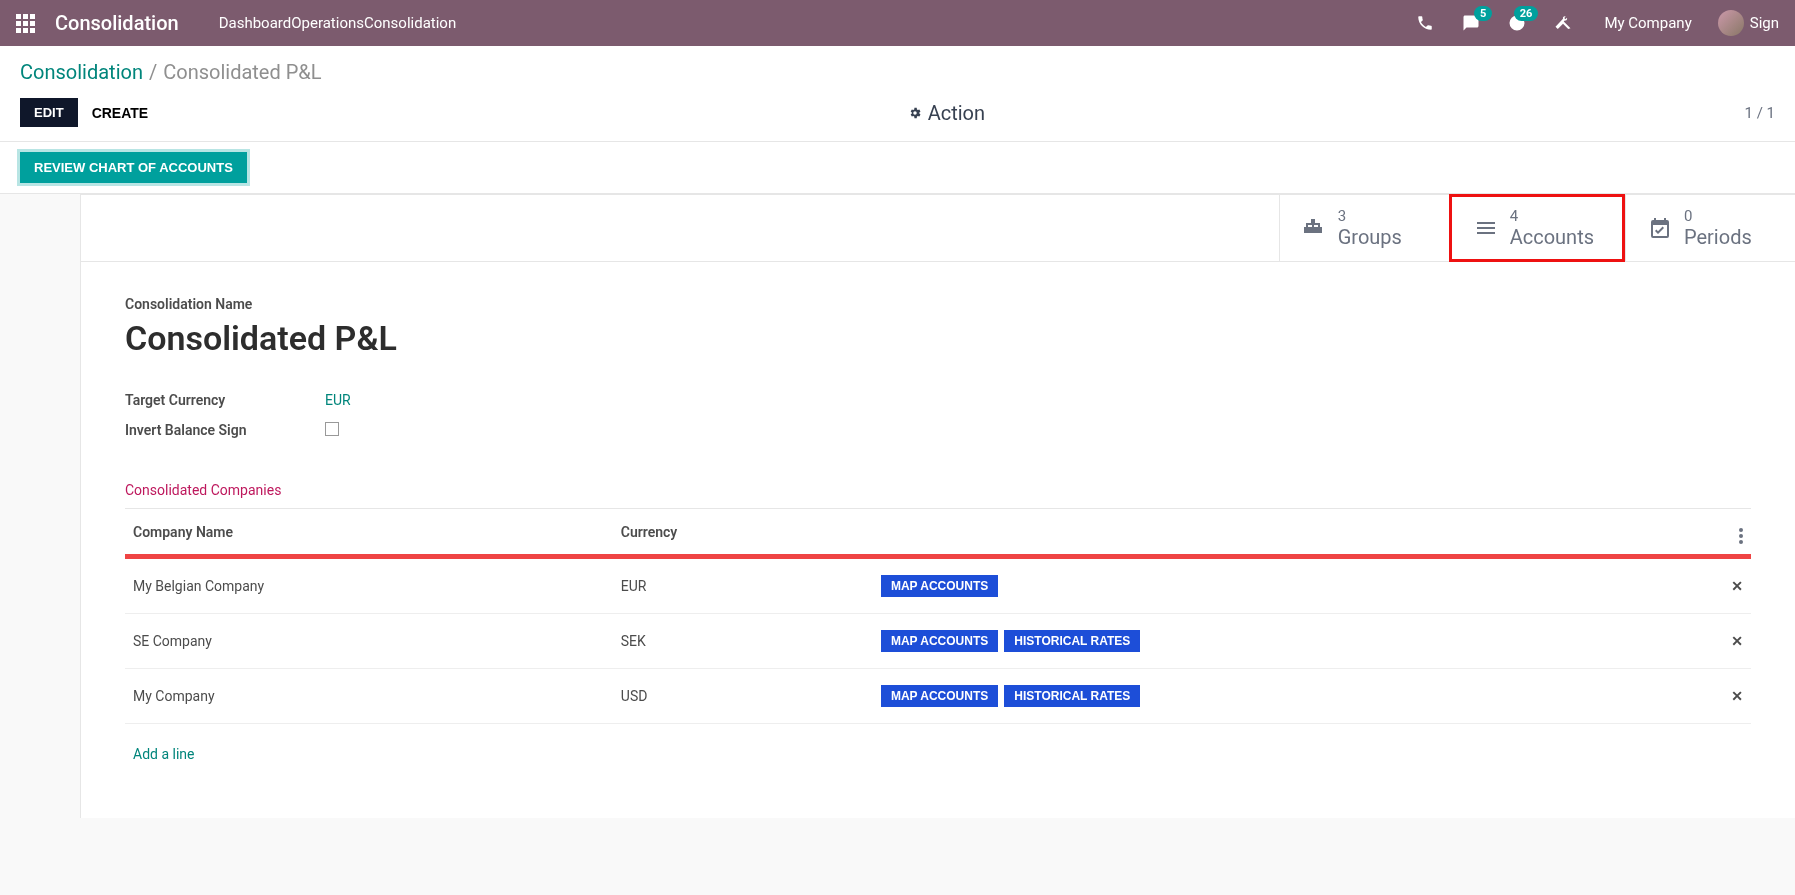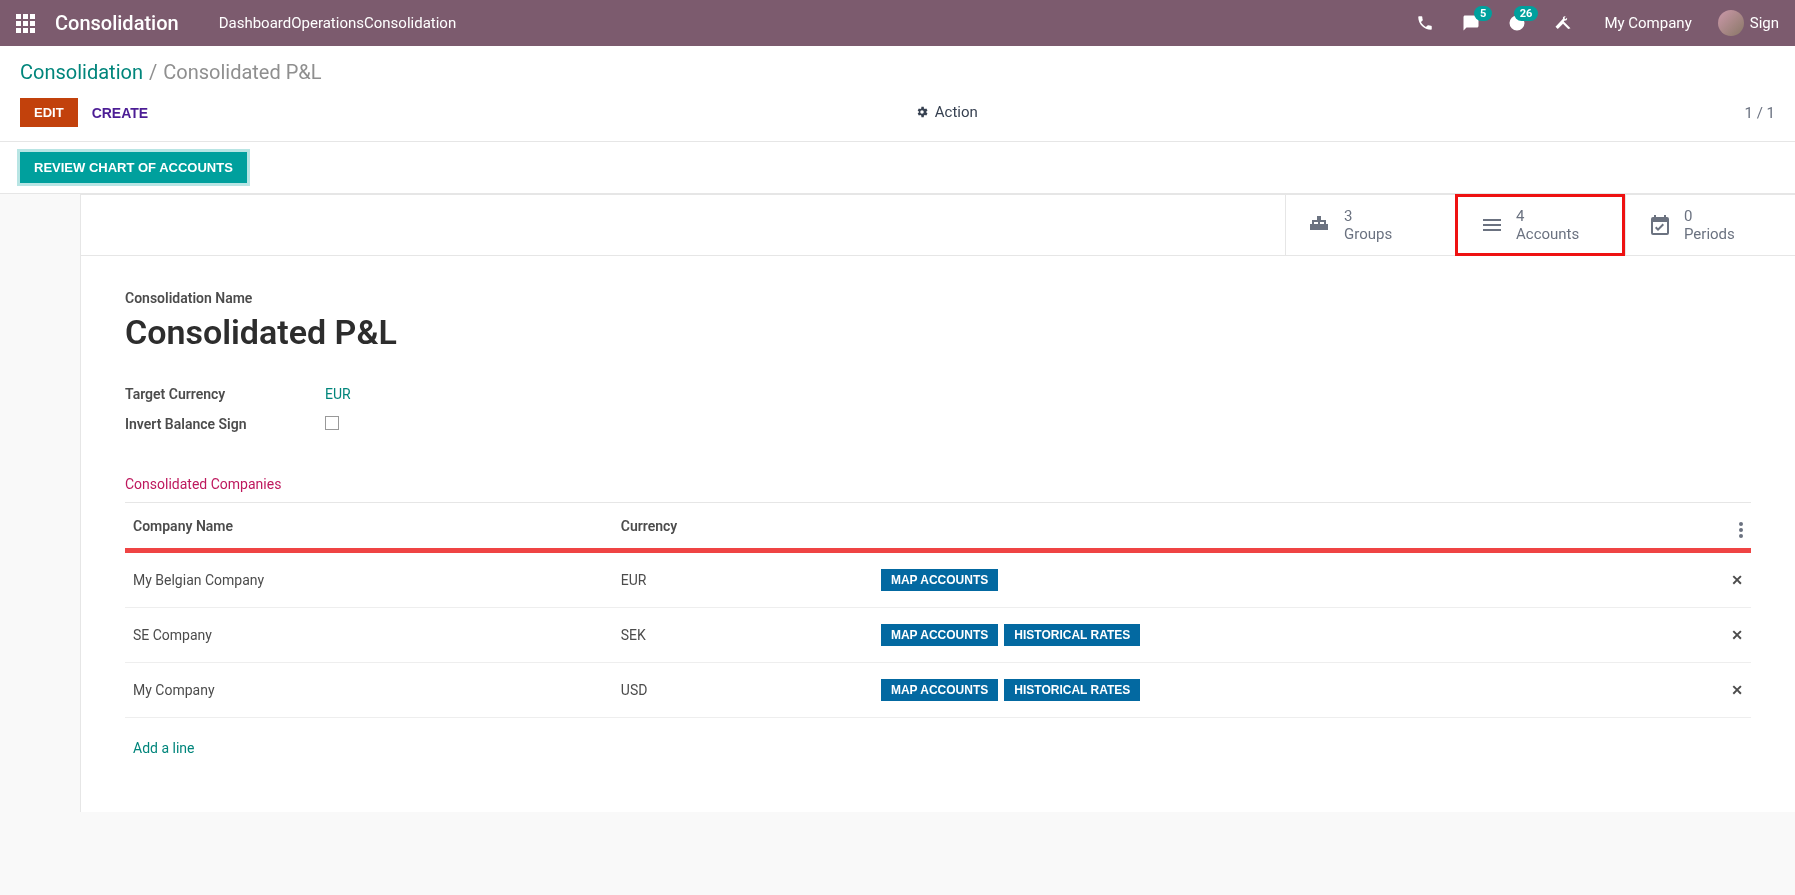--- a/index.html
+++ b/index.html
@@ -17,51 +17,51 @@
   .company { color: #fff; margin: 0 18px; font-size: 15px; }
   .avatar { width: 26px; height: 26px; border-radius: 50%; background: linear-gradient(135deg,#c9a,#876); margin-left: 8px; margin-right:6px; }
   .username { color:#fff; font-size:15px;}
 
   .breadcrumb-bar { background: #fff; padding: 14px 20px 10px; display:flex; align-items:center; }
   .bc-link { color: #00857b; font-size: 20px; cursor: pointer; }
   .bc-sep { color: #8f8f8f; font-size: 20px; margin: 0 6px; }
   .bc-cur { color: #8f8f8f; font-size: 20px; }
 
   .action-bar { background:#fff; display:flex; align-items:center; padding: 4px 20px 14px; border-bottom:1px solid #e6e6e6;}
-  .btn-primary { background:#c2410c; color:#fff; border:none; padding:7px 14px; font-weight:bold; font-size:13px; cursor:pointer; margin-right:14px;}
-  .btn-link-teal { color:#4c1d95; background:none; border:none; font-weight:bold; font-size:14px; cursor:pointer;}
+  .btn-primary { background:#0f172a; color:#fff; border:none; padding:7px 14px; font-weight:bold; font-size:13px; cursor:pointer; margin-right:14px;}
+  .btn-link-teal { color:#000000; background:none; border:none; font-weight:bold; font-size:14px; cursor:pointer;}
   .action-center { flex:1; text-align:center;}
-  .action-center-inner { display:inline-flex; align-items:center; color:#374151; cursor:pointer; font-size:15px;}
+  .action-center-inner { display:inline-flex; align-items:center; color:#374151; cursor:pointer; font-size:20px;}
   .action-center-inner svg{ width:14px; height:14px; fill:#374151; margin-right:6px;}
   .pager { color:#6b7280; font-size:15px;}
 
   .status-bar { background:#fff; padding:10px 20px; border-bottom:1px solid #e6e6e6;}
   .status-btn { background:#00a09d; color:#fff; border:none; padding:8px 14px; font-weight:bold; font-size:13px; box-shadow: 0 0 0 3px rgba(0,160,157,0.28); cursor:pointer;}
 
   .stat-row { background:#fff; margin-left:80px; border:1px solid #e6e6e6; border-right:none; display:flex; justify-content:flex-end;}
   .stat-box { display:flex; align-items:center; gap:12px; padding:10px 28px 10px 22px; border-left:1px solid #e6e6e6; cursor:pointer; color:#6b7280; min-width:170px;}
   .stat-box.highlight { border:3px solid #e11; margin:-1px 0;}
   .stat-box svg { width:24px; height:24px; fill:#6b7280;}
   .stat-text .num { font-size:15px;}
-  .stat-text .lbl { font-size:15px;}
+  .stat-text .lbl { font-size:20px;}
 
   .form-area { background:#fff; margin-left:80px; border-left:1px solid #e6e6e6; border-right:none; padding:34px 44px 40px;}
   .field-label-sm { color:#4c4c4c; font-weight:600; font-size:14px; margin-bottom:6px;}
   .title { font-size:34px; font-weight:600; color:#2d2d2d; margin-bottom:34px;}
   .field-row { display:flex; align-items:flex-start; margin-bottom:14px;}
   .field-row .lbl { width:200px; font-weight:600;}
   .field-row .val-teal { color:#00857b;}
   .chk { width:14px; height:14px; border:1px solid #999;}
   
   .section-h { color:#be185d; font-size:14px; margin-top:44px; margin-bottom:10px;}
   .tbl { width:100%; border-collapse:collapse;}
   .tbl th { text-align:left; font-weight:600; padding:10px 8px; border-top:1px solid #e6e6e6; border-bottom:5px solid #ef4444; font-size:14px;}
   .tbl th.kebab { text-align:right; width:40px; cursor:pointer;}
   .tbl td { padding:16px 8px; border-bottom:1px solid #eee; font-size:14px; vertical-align:middle;}
-  .tag-btn { background:#0369a1; color:#fff; border:none; padding:4px 10px; font-weight:bold; font-size:12px; cursor:pointer; margin-right:6px;}
+  .tag-btn { background:#1d4ed8; color:#fff; border:none; padding:4px 10px; font-weight:bold; font-size:12px; cursor:pointer; margin-right:6px;}
   .del-x { font-weight:bold; font-size:18px; cursor:pointer; text-align:right;}
   .add-line { color:#00857b; cursor:pointer; padding-top:6px;}
   .kebab-dots{ display:inline-flex; flex-direction:column; gap:2px;}
   .kebab-dots span{ width:4px; height:4px; background:#6b7280; border-radius:50%;}
 </style>
 </head>
 <body>
 
 <div class="topnav">
   <div class="apps-icon">

